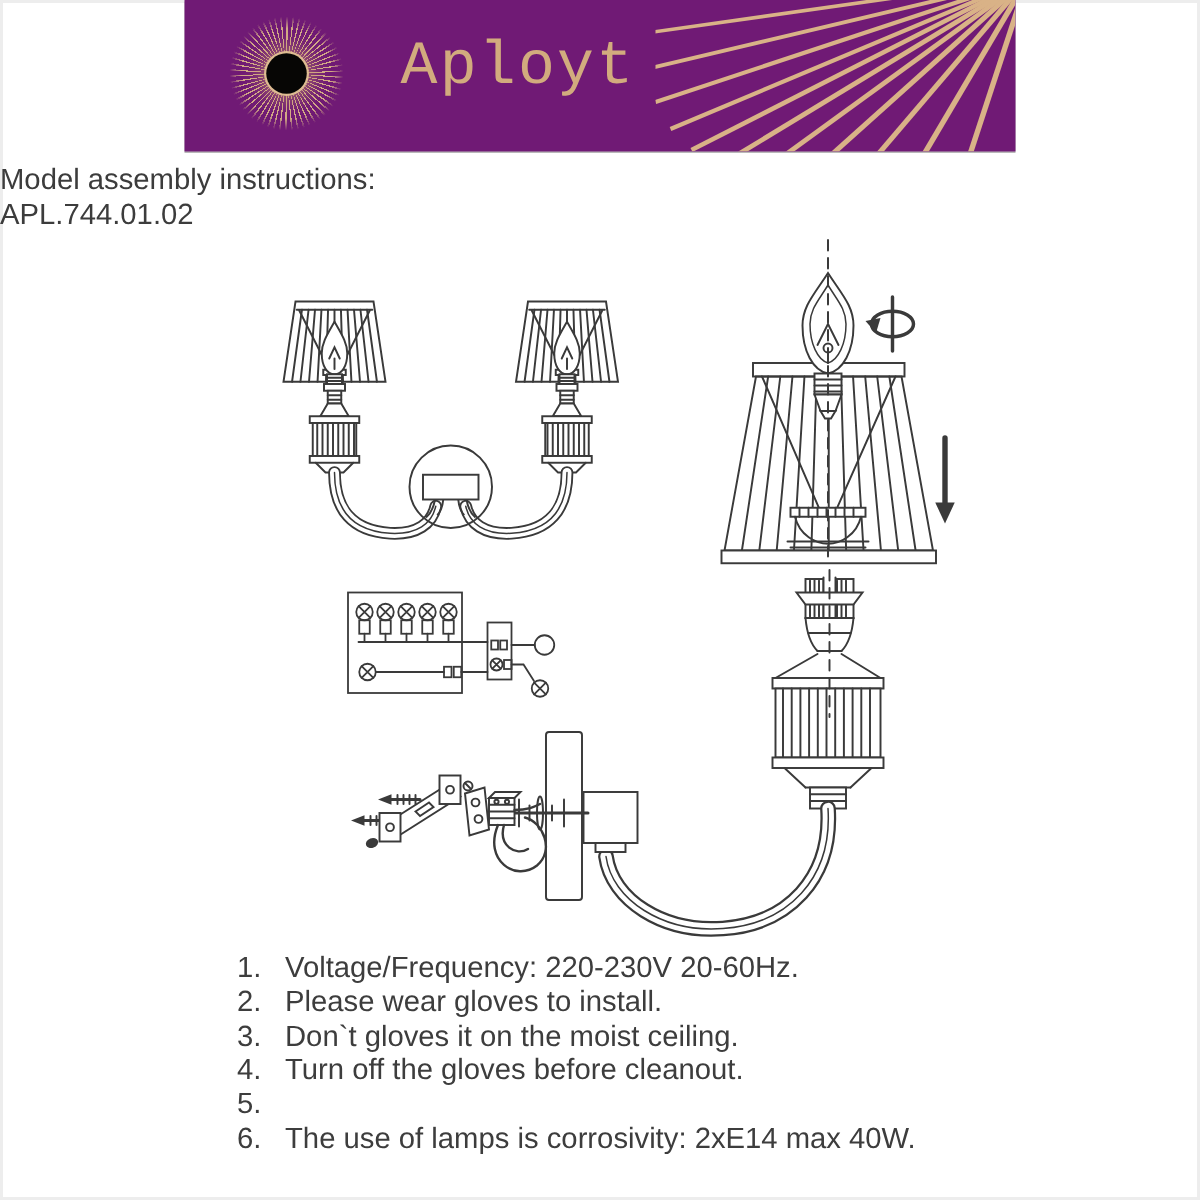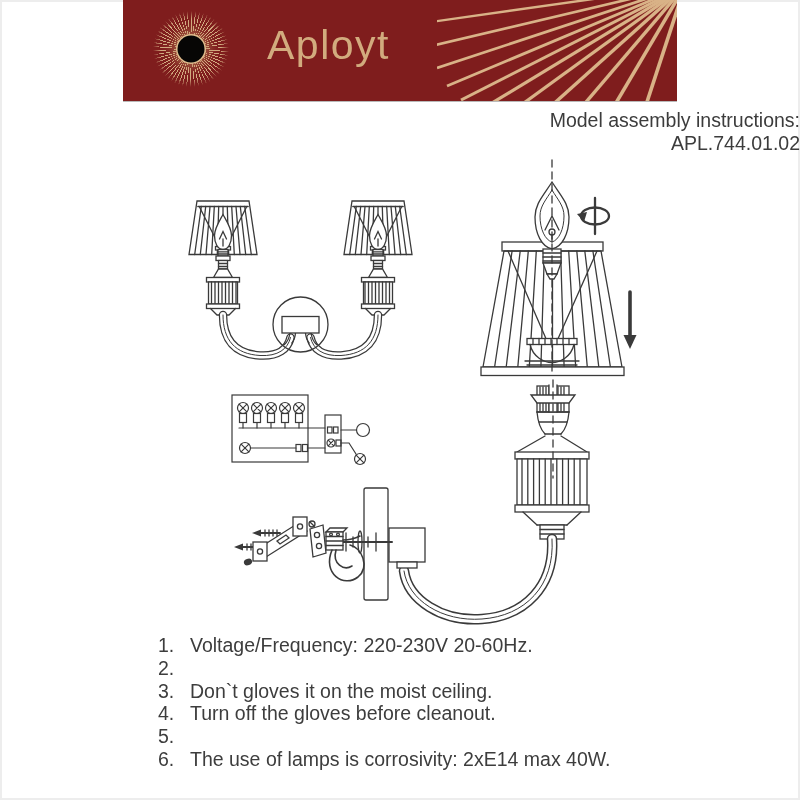--- a/index.html
+++ b/index.html
@@ -7,43 +7,44 @@
     width:800px;height:800px;position:relative;overflow:hidden;
     background:#ffffff;
     font-family:"Liberation Sans", sans-serif;
     color:#3d3d3d;
   }
   .page-frame{position:absolute;inset:0;box-shadow:inset 0 0 0 2px #ededed;pointer-events:none;}
 
   
   .banner{
     position:absolute;left:123px;top:0;width:554px;height:101px;
-    background:#7f1d1d;overflow:hidden;
+    background:#701a75;overflow:hidden;
     box-shadow:0 1px 0 #b9b9b9;
+    font-family:Liberation Mono, monospace;
   }
   .starburst{position:absolute;left:28px;top:9px;width:80px;height:80px;}
   .starburst .rays{
     position:absolute;inset:0;border-radius:50%;
     background:repeating-conic-gradient(rgba(216,178,135,.95) 0deg 1.7deg, rgba(13,12,10,0) 1.7deg 6.2deg);
     -webkit-mask:radial-gradient(circle at 50% 50%, rgba(0,0,0,0) 0 12px, #000 16px 30px, rgba(0,0,0,0) 38px);
     mask:radial-gradient(circle at 50% 50%, rgba(0,0,0,0) 0 12px, #000 16px 30px, rgba(0,0,0,0) 38px);
   }
   .starburst .core{
     position:absolute;left:50%;top:50%;width:27px;height:27px;transform:translate(-50%,-50%);
     border-radius:50%;background:#070605;
     box-shadow:0 0 0 1.5px rgba(230,198,150,.9), 0 0 12px 5px rgba(199,158,108,.55);
   }
   .brand-name{
     position:absolute;left:144px;top:22px;
     font-size:41px;font-weight:400;letter-spacing:1.5px;color:#d2ab7e;
   }
   .corner-rays{position:absolute;right:0;top:0;}
 
   
-  .title-block{position:absolute;left:0;top:109px;width:800px;text-align:right;
+  .title-block{position:absolute;left:0;top:109px;width:800px;text-align:left;
     font-size:19.5px;line-height:23px;color:#3c3c3c;}
 
   
   .fig{position:absolute;}
 
   
   .instructions{position:absolute;left:158px;top:634px;width:560px;font-size:19.5px;line-height:22.8px;color:#3d3d3d;}
   .instructions .row{display:flex;}
   .instructions .num{width:32px;flex:0 0 32px;}
 </style>
@@ -352,20 +353,21 @@
   </g>
 </svg>
 
 <div class="instructions">
   <div class="row">
     <span class="num">1.</span>
     <span>Voltage/Frequency: 220-230V 20-60Hz.</span>
   </div>
   <div class="row">
     <span class="num">2.</span>
+    <span>Please wear gloves to install.</span>
   </div>
   <div class="row">
     <span class="num">3.</span>
     <span>Don`t gloves it on the moist ceiling.</span>
   </div>
   <div class="row">
     <span class="num">4.</span>
     <span>Turn off the gloves before cleanout.</span>
   </div>
   <div class="row">

